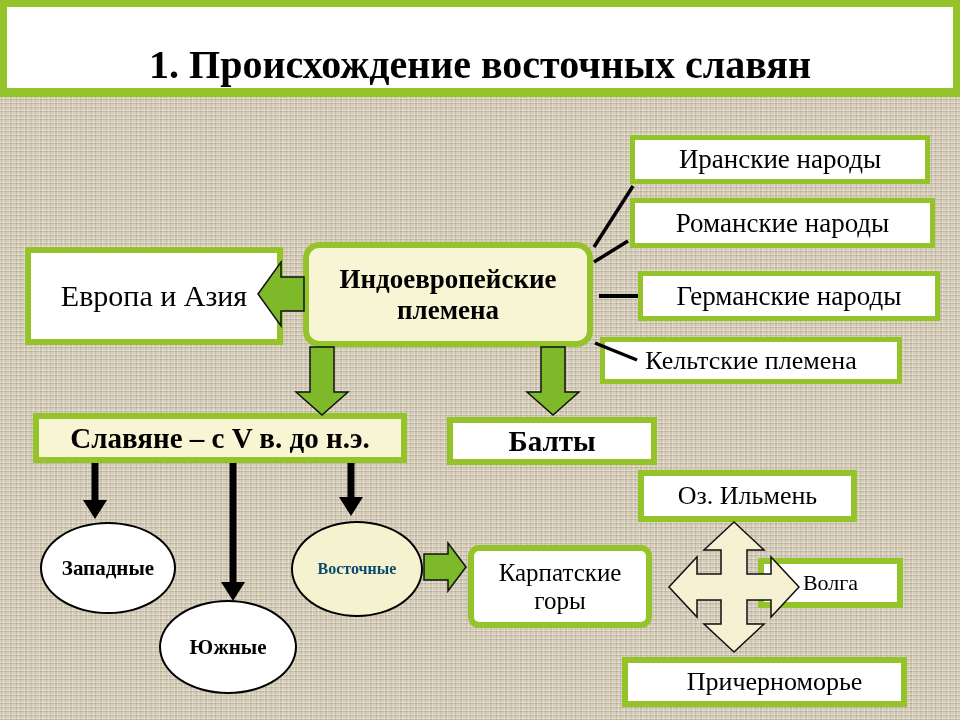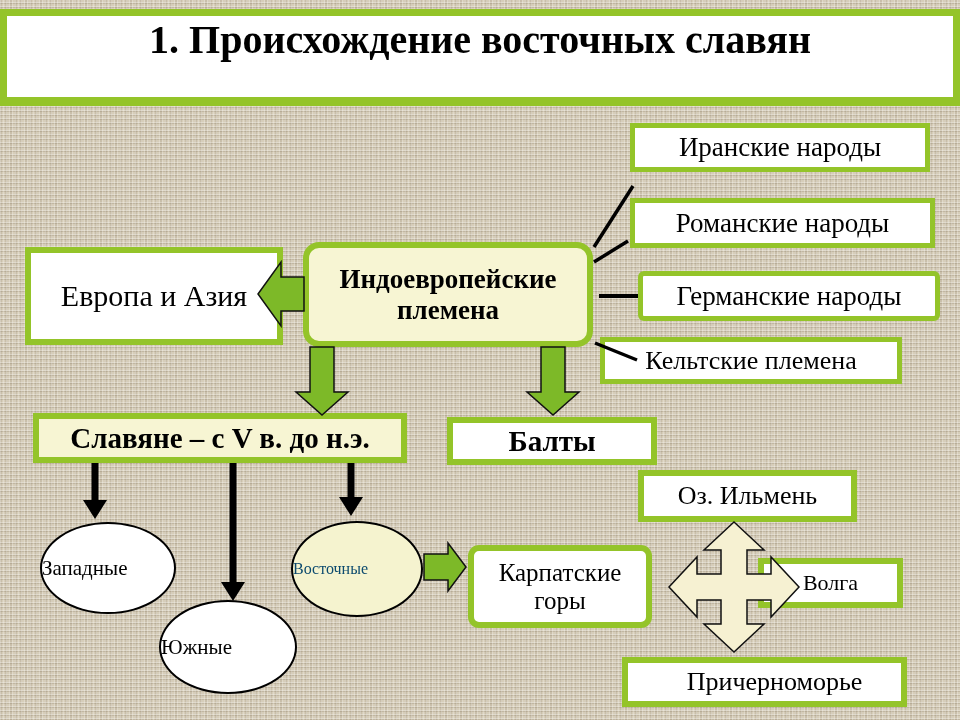--- a/index.html
+++ b/index.html
@@ -6,46 +6,46 @@
   body{width:960px;height:720px;overflow:hidden;position:relative;
        font-family:"Liberation Serif",serif;background:#fff;}
 
   .slide{position:absolute;left:0;top:0;width:960px;height:720px;
          background-color:#d6cdb9;
          background-image:
            repeating-linear-gradient(90deg, rgba(255,255,255,0.45) 0px, rgba(255,255,255,0) 1px, rgba(0,0,0,0) 1px, rgba(0,0,0,0) 3px),
            repeating-linear-gradient(0deg, rgba(120,104,78,0.22) 0px, rgba(120,104,78,0.22) 1px, rgba(255,255,255,0.28) 1px, rgba(255,255,255,0.28) 2px, rgba(0,0,0,0) 2px, rgba(0,0,0,0) 4px),
            repeating-linear-gradient(90deg, rgba(120,104,78,0.14) 0px, rgba(120,104,78,0.14) 2px, rgba(0,0,0,0) 2px, rgba(0,0,0,0) 5px);}
 
-  .title-bar{position:absolute;left:0;top:9px;width:960px;height:97px;
+  .title-bar{position:absolute;left:0;top:0;width:960px;height:97px;
              background:#ffffff;border:solid #94c429;border-width:7px 7px 9px 7px;
-             box-sizing:border-box;display:flex;align-items:flex-start;justify-content:center;z-index:5;}
+             box-sizing:border-box;display:flex;align-items:flex-end;justify-content:center;z-index:5;}
   .title-text{font-size:40px;font-weight:bold;color:#000;letter-spacing:0px;}
 
   .gbox{position:absolute;box-sizing:border-box;background:#fff;border:6px solid #94c429;
         display:flex;align-items:center;justify-content:center;text-align:center;
         color:#000;z-index:2;line-height:1.12;}
   .yellow{background:#f7f5d3;}
 
   .box-europe   {left:25px;  top:247px; width:258px; height:98px; font-size:30px;}
   .box-indo     {left:303px; top:242px; width:290px; height:105px; font-size:27px; font-weight:bold;border-radius:16px;}
-  .box-iran     {left:630px; top:123px; width:300px; height:49px; font-size:27px; border-width:5px;}
+  .box-iran     {left:630px; top:135px; width:300px; height:49px; font-size:27px; border-width:5px;}
   .box-roman    {left:630px; top:198px; width:305px; height:50px; font-size:27px; border-width:5px;}
-  .box-german   {left:638px; top:271px; width:302px; height:50px; font-size:27px; border-width:5px;border-radius:6px;}
+  .box-german   {left:638px; top:271px; width:302px; height:50px; font-size:27px; border-width:5px;}
   .box-celt     {left:600px; top:337px; width:302px; height:47px; font-size:26px; border-width:5px;}
   .box-slavs    {left:33px;  top:413px; width:374px; height:50px; font-size:29px; font-weight:bold;}
   .box-balts    {left:447px; top:417px; width:210px; height:48px; font-size:29px; font-weight:bold;}
   .box-carpath  {left:468px; top:545px; width:184px; height:83px; font-size:25px;border-radius:11px;}
   .box-ilmen    {left:638px; top:470px; width:219px; height:52px; font-size:26px;}
   .box-volga    {left:758px; top:558px; width:145px; height:50px; font-size:22px;}
   .box-blacksea {left:622px; top:657px; width:285px; height:50px; font-size:26px;padding-left:20px;}
 
   .ellipse{position:absolute;box-sizing:border-box;border:2px solid #000;border-radius:50%;
-           background:#fff;display:flex;align-items:center;
-           font-weight:normal;color:#000;z-index:2;}
+           background:#fff;display:flex;align-items:center;justify-content:center;
+           font-weight:bold;color:#000;z-index:2;}
   .el-west {left:40px;  top:522px; width:136px; height:92px; font-size:21px;}
   .el-south{left:159px; top:600px; width:138px; height:94px; font-size:21px;}
   .el-east {left:291px; top:521px; width:132px; height:96px; font-size:16px;background:#f5f3cf;color:#0c4a6e;}
 
   svg.overlay{position:absolute;left:0;top:0;width:960px;height:720px;z-index:3;pointer-events:none;}
 </style>
 </head>
 <body>
 
 <div class="slide">

